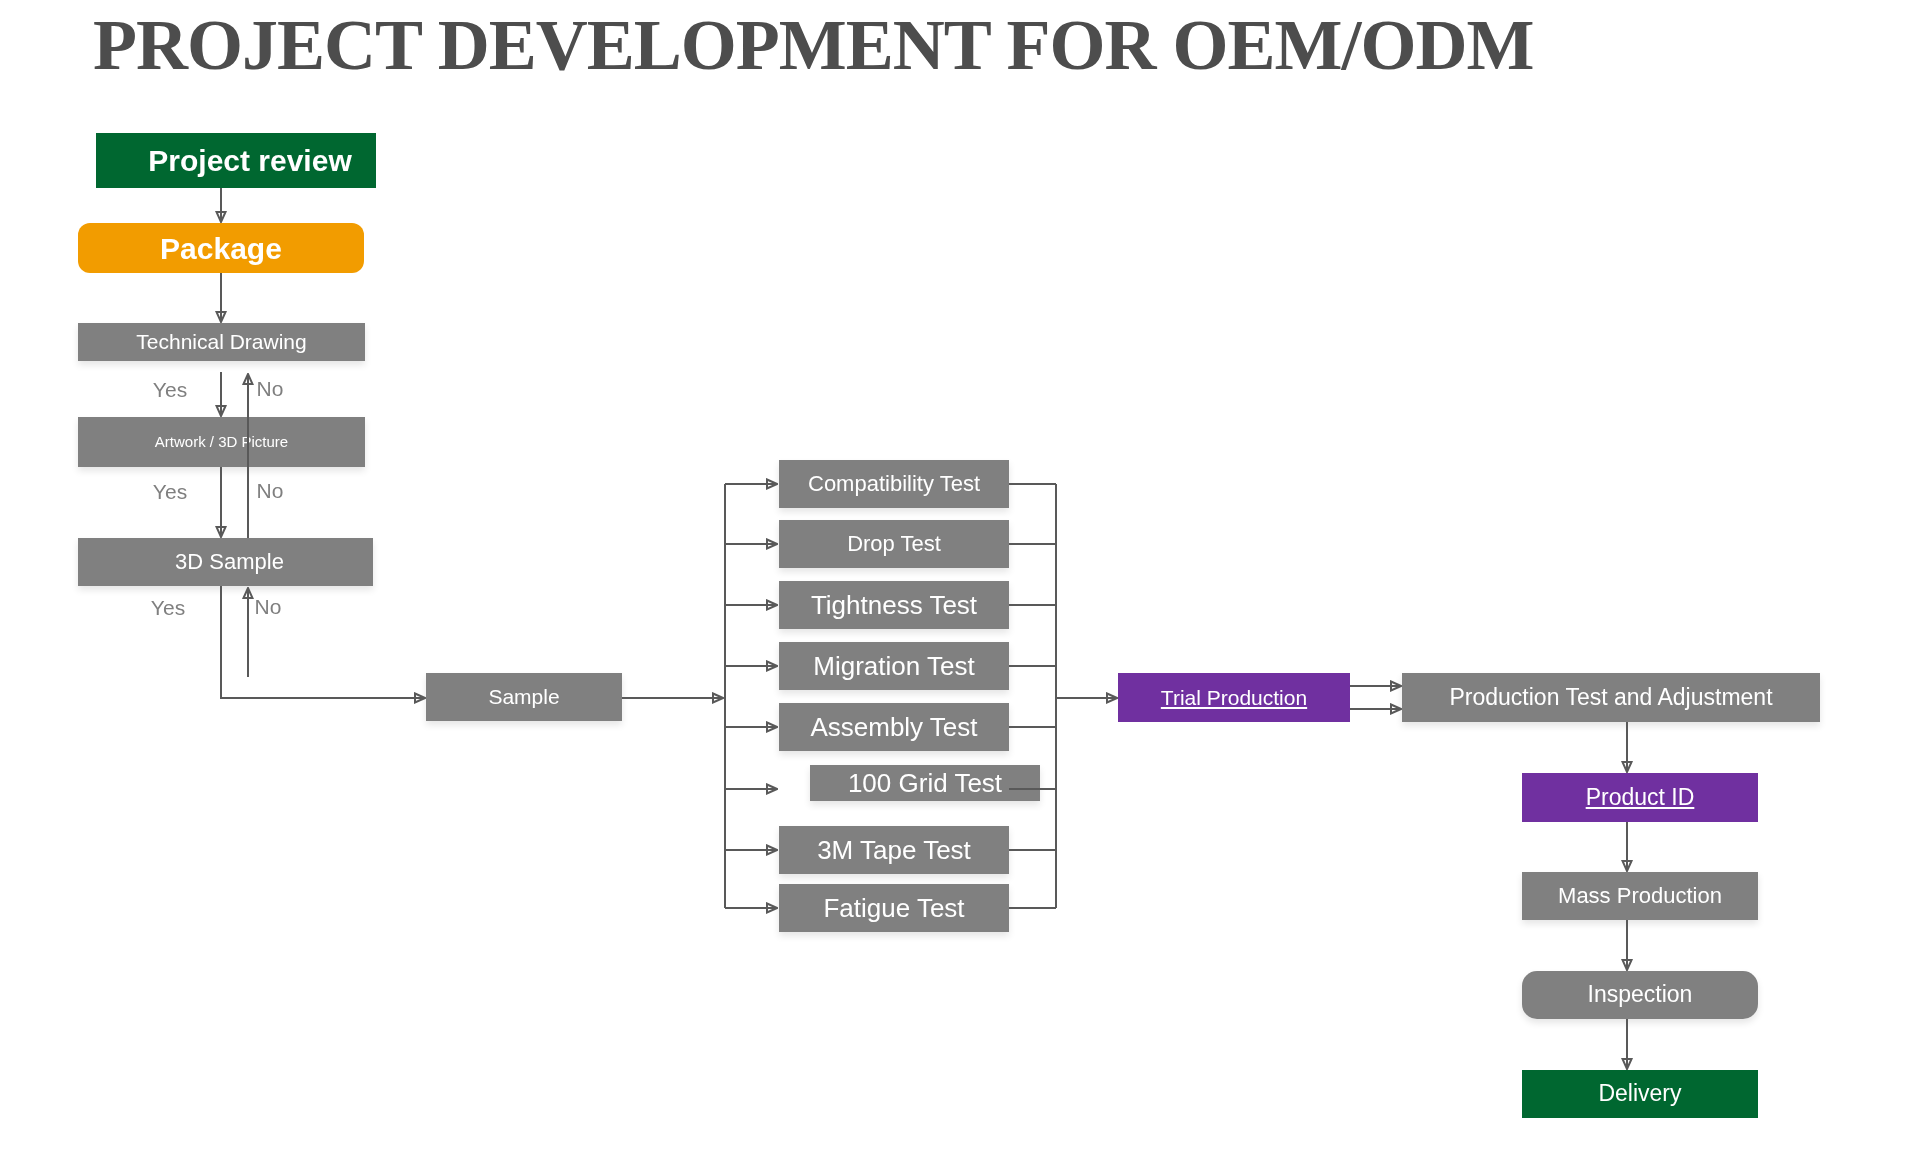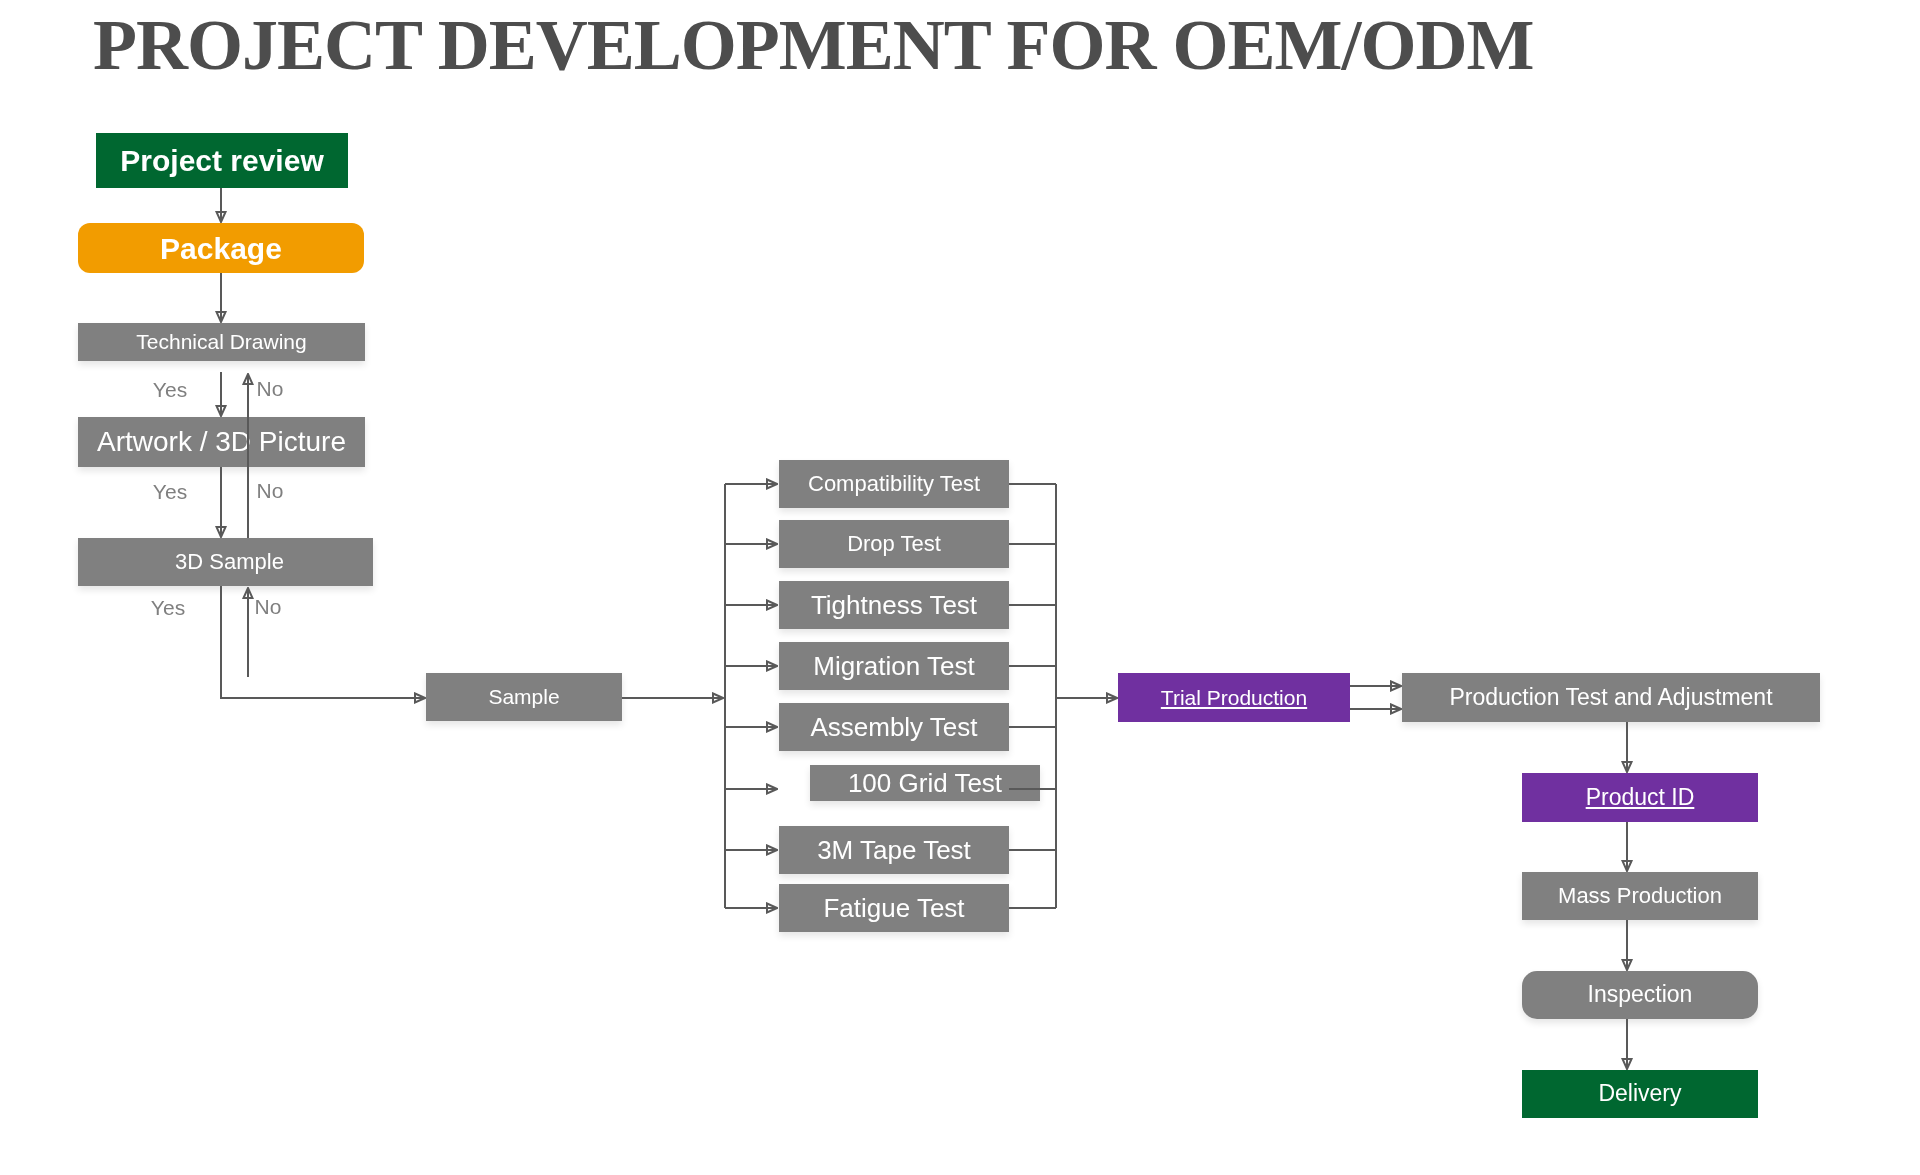--- a/index.html
+++ b/index.html
@@ -63,24 +63,24 @@
   }
   svg .arrowhead-shape { fill: var(--arrow, #595959); }
 </style>
 </head>
 <body>
 
 <div class="canvas">
 
   <h1 class="title">PROJECT DEVELOPMENT FOR OEM/ODM</h1>
 
-  <div class="node green bold" style="left:96px;top:133px;width:252px;height:55px;font-size:30px;">Project review</div>
+  <div class="node green bold" style="left:96px;top:133px;width:252px;height:55px;font-size:30px;padding-left:28px;">Project review</div>
   <div class="node orange bold" style="left:78px;top:223px;width:286px;height:50px;font-size:30px;border-radius:12px;">Package</div>
   <div class="node gray" style="left:78px;top:323px;width:287px;height:38px;font-size:21px;">Technical Drawing</div>
-  <div class="node gray" style="left:78px;top:417px;width:287px;height:50px;font-size:28px;">Artwork / 3D Picture</div>
+  <div class="node gray" style="left:78px;top:417px;width:287px;height:50px;font-size:15px;">Artwork / 3D Picture</div>
   <div class="node gray" style="left:78px;top:538px;width:287px;height:48px;font-size:22px;padding-left:8px;">3D Sample</div>
 
   <span class="decision" style="left:170px;top:389px;">Yes</span>
   <span class="decision" style="left:270px;top:388px;">No</span>
   <span class="decision" style="left:170px;top:491px;">Yes</span>
   <span class="decision" style="left:270px;top:490px;">No</span>
   <span class="decision" style="left:168px;top:607px;">Yes</span>
   <span class="decision" style="left:268px;top:606px;">No</span>
 
   <div class="node gray" style="left:426px;top:673px;width:196px;height:48px;font-size:21px;">Sample</div>

